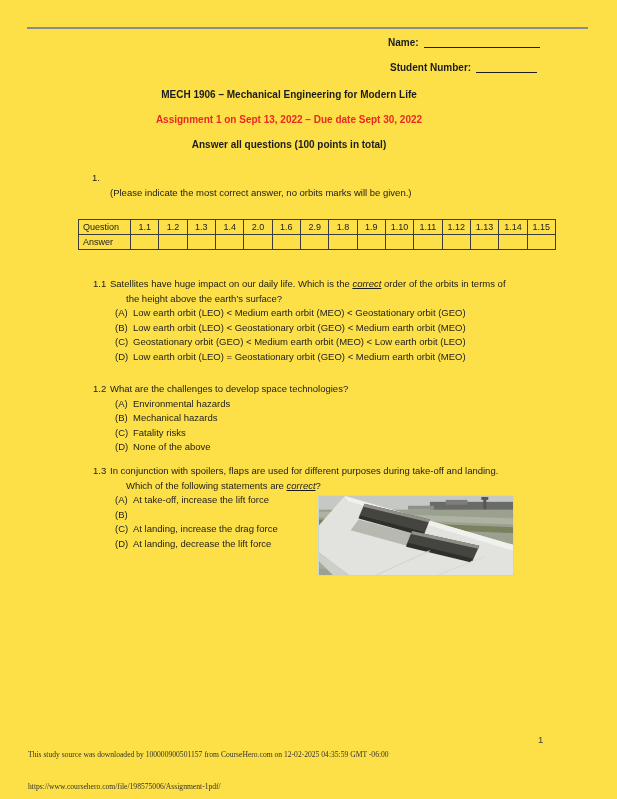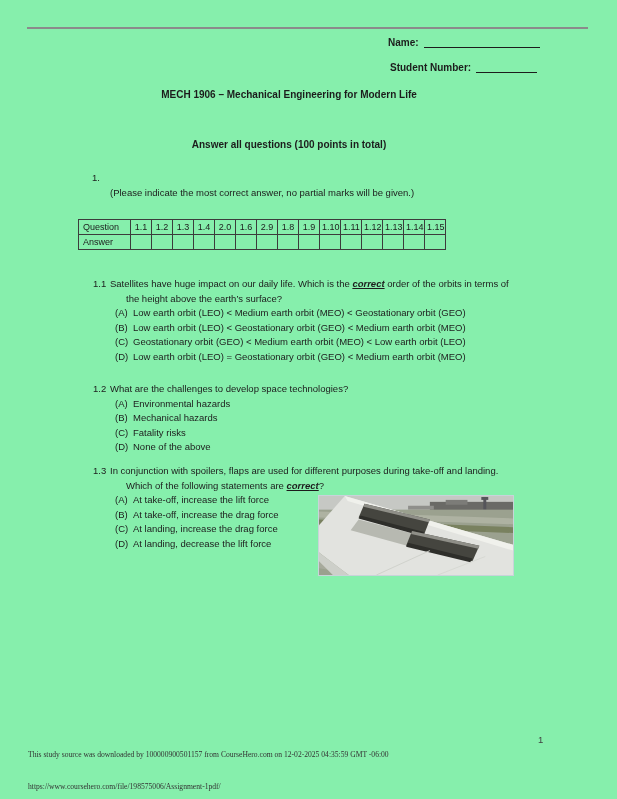--- a/index.html
+++ b/index.html
@@ -1,19 +1,19 @@
 <!DOCTYPE html>
 <html style="--accent: #e92a22;"><head>
 <meta charset="utf-8">
 <style>
   :root { --accent: #e92a22; --ink: #1c1c1c; }
   * { margin:0; padding:0; box-sizing:border-box; }
   body { background:#fff; }
   .page {
-    position:relative; width:617px; height:799px; background:#86efac;
+    position:relative; width:617px; height:799px; background:#fde047;
     font-family:"Liberation Sans", sans-serif; color:var(--ink);
     overflow:hidden;
   }
   .top-rule { position:absolute; left:27px; top:27px; width:561px; height:2px; background:#8b8b8b; }
 
   .id-row { position:absolute; display:flex; align-items:flex-end; font-weight:bold; font-size:10px; }
   .id-row.name { left:388px; top:37px; }
   .id-row.student { left:390px; top:62px; }
   .fill-line { border-bottom:1.3px solid #1c1c1c; height:11px; margin-left:5px; }
   .fill-line.long { width:116px; }
@@ -23,37 +23,37 @@
   .course-title { top:89px; }
   .assignment-line { top:114px; color:var(--accent); }
   .answer-all { top:139px; }
 
   .sec-intro { position:absolute; left:92px; top:171px; font-size:9.5px; line-height:14.5px; }
   .sec-intro .row { display:flex; }
   .sec-num { width:18px; }
   .sec-sub { margin-left:18px; }
 
   table.answer-table {
-    position:absolute; left:78px; top:219px; width:368px;
+    position:absolute; left:78px; top:219px; width:478px;
     border-collapse:collapse; table-layout:fixed; font-size:9px;
   }
   table.answer-table td {
     border:1px solid #3c3c3c; height:15px; padding:0 2px; text-align:center;
     overflow:hidden; white-space:nowrap;
   }
   table.answer-table td.hd { width:52px; text-align:left; padding-left:4px; }
 
   .question { position:absolute; font-size:9.5px; line-height:14.5px; white-space:nowrap; }
   .q-row { display:flex; }
   .q-num { width:17px; flex:0 0 17px; }
   .q-cont { margin-left:33px; }
   .opts { margin-left:22px; }
   .opt { display:flex; }
   .opt-label { width:13px; flex:0 0 13px; margin-right:5px; }
-  .em-correct { font-weight:bold; font-style:italic; text-decoration:underline; }
+  .em-correct { font-weight:normal; font-style:italic; text-decoration:underline; }
   .q-1-1 { left:93px; top:277px; }
   .q-1-2 { left:93px; top:382px; }
   .q-1-3 { left:93px; top:464px; }
 
   .figure {
     position:absolute; left:318px; top:495px; width:196px; height:81px;
     border:1px solid #c9d3da; background:#dfe1dc;
   }
   .figure svg { display:block; width:100%; height:100%; }
 
@@ -73,27 +73,28 @@
     <span>Name:</span>
     <span class="fill-line long"></span>
   </div>
 
   <div class="id-row student">
     <span>Student Number:</span>
     <span class="fill-line short"></span>
   </div>
 
   <div class="center-line course-title">MECH 1906 – Mechanical Engineering for Modern Life</div>
+  <div class="center-line assignment-line">Assignment 1 on Sept 13, 2022 – Due date Sept 30, 2022</div>
   <div class="center-line answer-all">Answer all questions (100 points in total)</div>
 
   <div class="sec-intro">
     <div class="row">
       <span class="sec-num">1.</span>
     </div>
-    <div class="sec-sub">(Please indicate the most correct answer, no partial marks will be given.)</div>
+    <div class="sec-sub">(Please indicate the most correct answer, no orbits marks will be given.)</div>
   </div>
 
   <table class="answer-table">
     <tbody>
         <tr>
       <td class="hd">Question</td>
       <td>1.1</td>
       <td>1.2</td>
       <td>1.3</td>
       <td>1.4</td>
@@ -187,21 +188,20 @@
       <span>In conjunction with spoilers, flaps are used for different purposes during take-off and landing.</span>
     </div>
     <div class="q-cont"><span>Which of the following statements are </span><span class="em-correct">correct</span><span>?</span></div>
     <div class="opts">
       <div class="opt">
           <span class="opt-label">(A)</span>
           <span>At take-off, increase the lift force</span>
         </div>
       <div class="opt">
           <span class="opt-label">(B)</span>
-          <span>At take-off, increase the drag force</span>
         </div>
       <div class="opt">
           <span class="opt-label">(C)</span>
           <span>At landing, increase the drag force</span>
         </div>
       <div class="opt">
           <span class="opt-label">(D)</span>
           <span>At landing, decrease the lift force</span>
         </div>
     </div>

